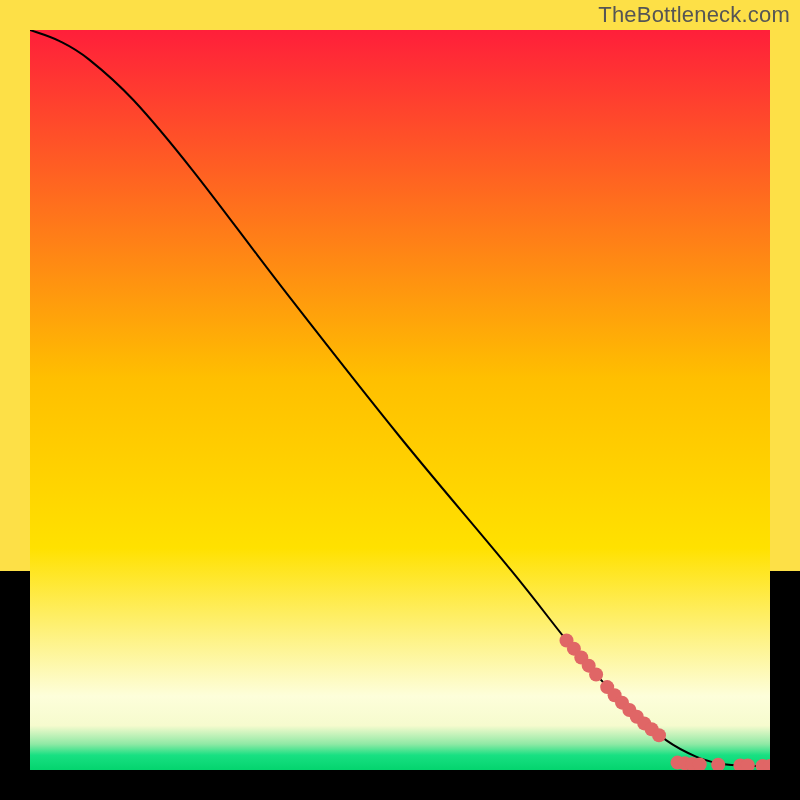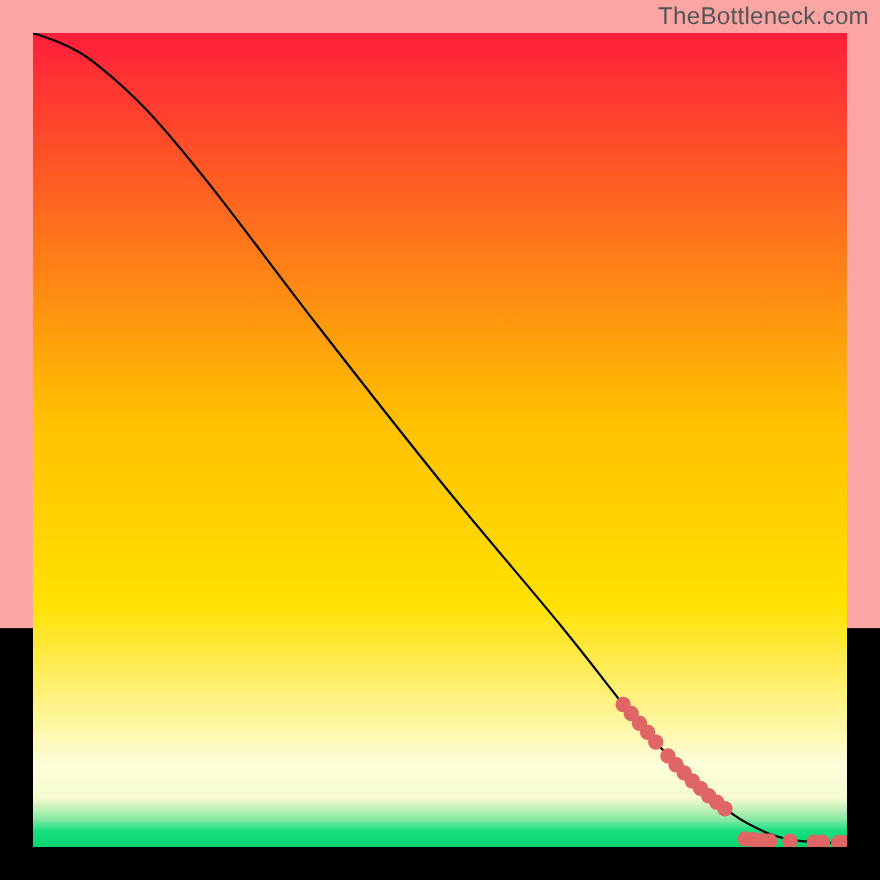--- a/index.html
+++ b/index.html
@@ -8,21 +8,21 @@
     width: 800px;
     height: 800px;
     background: #000;
     font-family: Arial, Helvetica, sans-serif;
     overflow: hidden;
   }
   .outer {
     position: relative;
     width: 800px;
     height: 571px;
-    background: #fca5a5;
+    background: #fde047;
   }
   .watermark {
     position: absolute;
     top: 2px;
     right: 10px;
     color: #555;
     font-size: 22px;
     font-weight: 500;
     letter-spacing: 0.2px;
     z-index: 5;

